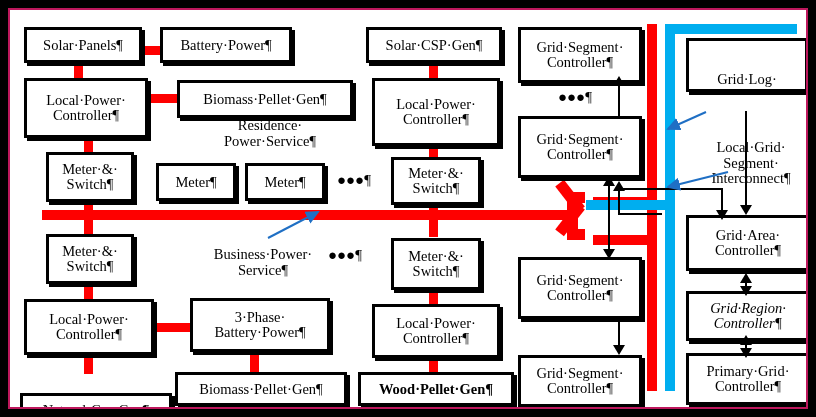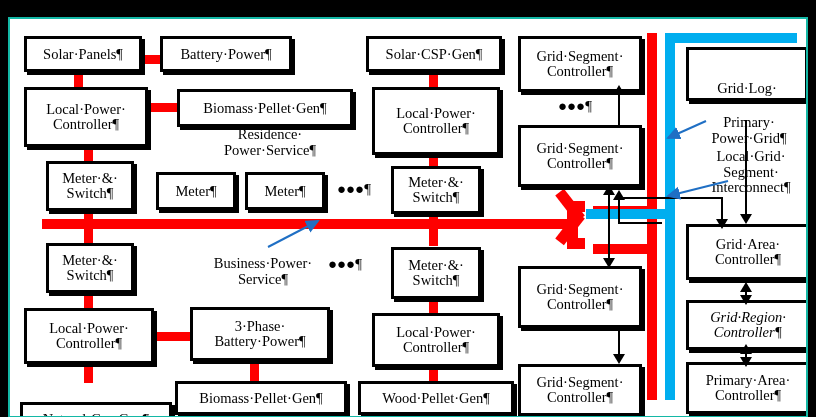--- a/index.html
+++ b/index.html
@@ -8,24 +8,24 @@
     font-family:"Liberation Serif","DejaVu Serif",serif;
   }
   #canvas{
     position:relative;
     width:816px;height:417px;
     background:#000;
     overflow:hidden;
   }
   #inner{
     position:absolute;
-    left:8px;top:17px;
+    left:8px;top:8px;
     width:800px;height:401px;
     background:#fff;
-    border:2px solid #14b8a6;
+    border:2px solid #be185d;
     box-sizing:border-box;
     overflow:hidden;
   }
   
   .box{
     position:absolute;
     box-sizing:border-box;
     background:#fff;
     border:3px solid #000;
     box-shadow:3px 3px 0 0 #000;
@@ -221,21 +221,21 @@
     </div>
     <div class="box" style="left:381px;top:228px;width:90px;height:52px;">
       <span class="txt" style="white-space: pre-line;">Meter·&amp;·
 Switch¶</span>
     </div>
     <div class="box" style="left:362px;top:294px;width:128px;height:54px;">
       <span class="txt" style="white-space: pre-line;">Local·Power·
 Controller¶</span>
     </div>
     <div class="box" style="left:348px;top:362px;width:156px;height:34px;">
-      <span class="txt" style="white-space: pre-line;">Wood·Pellet·Gen¶</span>
+      <span class="txt" style="white-space: pre-line; font-weight: bold;">Wood·Pellet·Gen¶</span>
     </div>
 
     <div class="lbl" style="left: 178px; top: 237px; width: 150px; white-space: pre-line;">Business·Power·
 Service¶</div>
     <div class="dots" style="left:318px;top:238px;">●●●¶</div>
 
     <svg class="bluearrow" width="80" height="46" style="left:250px;top:190px;">
       <defs>
         <marker id="bm1" markerWidth="7" markerHeight="7" refX="6" refY="3.3" orient="auto">
           <path d="M0,0 L7,3.3 L0,6.6 z" fill="#1f6fc4"></path>
@@ -268,26 +268,24 @@
     </div>
     <div class="box" style="left:676px;top:205px;width:124px;height:56px;">
       <span class="txt" style="white-space: pre-line;">Grid·Area·
 Controller¶</span>
     </div>
     <div class="box" style="left:676px;top:281px;width:124px;height:50px;font-style:italic;">
       <span class="txt" style="white-space: pre-line;">Grid·Region·
 Controller¶</span>
     </div>
     <div class="box" style="left:676px;top:343px;width:124px;height:52px;">
-      <span class="txt" style="white-space: pre-line;">Primary·Area·
-Controller¶</span>
-    </div>
-
-    <div class="lbl right" style="left: 676px; top: 96px; width: 126px; white-space: pre-line;">Primary·
-Power·Grid¶</div>
+      <span class="txt" style="white-space: pre-line;">Primary·Grid·
+Controller¶</span>
+    </div>
+
     <div class="lbl right" style="left: 676px; top: 130px; width: 130px; white-space: pre-line;">Local·Grid·
 Segment·
 Interconnect¶</div>
 
     <svg class="bluearrow" width="60" height="26" style="left:652px;top:100px;">
       <defs>
         <marker id="bm2" markerWidth="7" markerHeight="7" refX="6" refY="3.3" orient="auto">
           <path d="M0,0 L7,3.3 L0,6.6 z" fill="#1f6fc4"></path>
         </marker>
       </defs>

